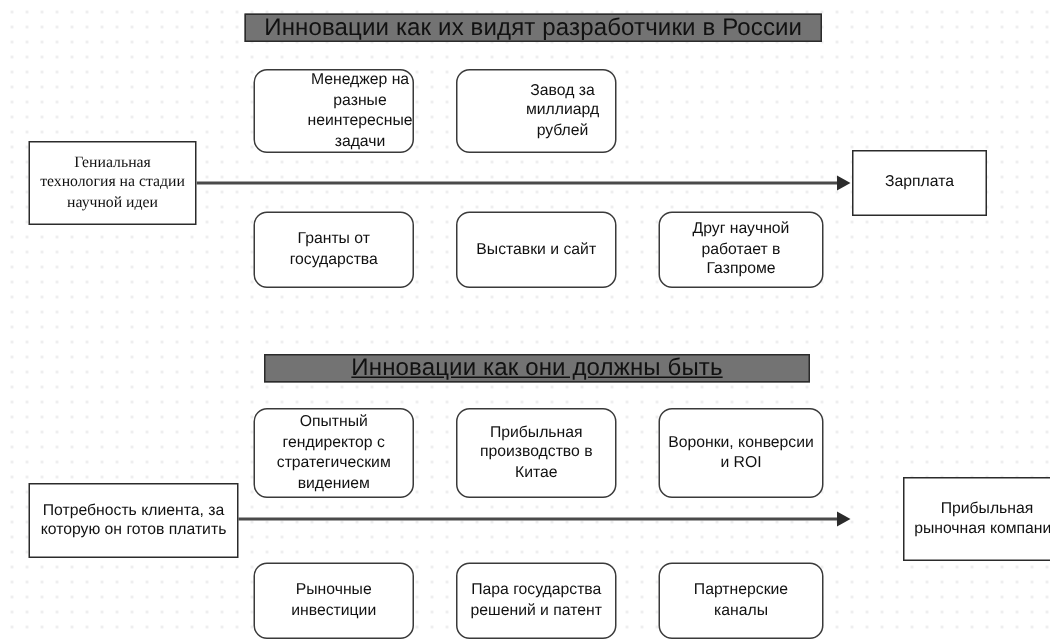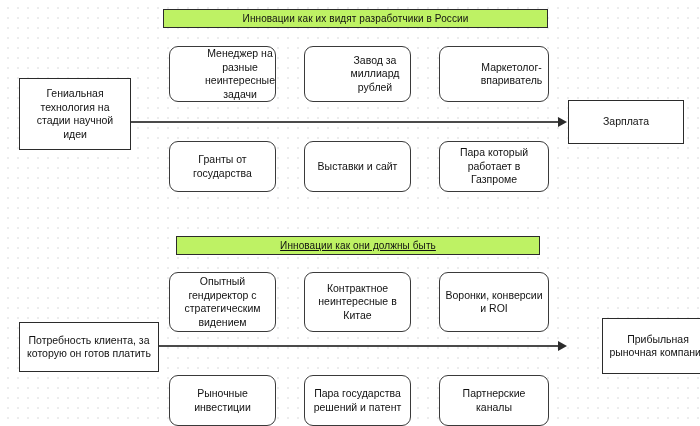--- a/index.html
+++ b/index.html
@@ -21,25 +21,25 @@
   }
   .canvas {
     position: absolute;
     inset: 0;
   }
   
   .banner {
     position: absolute;
     box-sizing: border-box;
     border: 1.4px solid #2b2b2b;
-    background: #bef264;
+    background: #737373;
     display: flex;
     align-items: center;
     justify-content: center;
-    font-size: 10px;
+    font-size: 16px;
     letter-spacing: .1px;
     color: #111;
     white-space: nowrap;
   }
   #banner-1 { left: 163px; top: 9px;  width: 385px; height: 19px; }
   #banner-2 { left: 176px; top: 236px; width: 364px; height: 19px; text-decoration: underline; }
 
   
   .endbox {
     position: absolute;
@@ -48,22 +48,22 @@
     background: #ffffff;
     display: flex;
     align-items: center;
     justify-content: center;
     text-align: center;
     font-size: 10.5px;
     line-height: 13.5px;
     padding: 2px 4px;
     z-index: 3;
   }
-  #src-1  { left: 19px;  top: 78px;  width: 112px; height: 72px; }
-  #dst-1  { left: 568px; top: 100px; width: 116px; height: 44px; }
+  #src-1  { left: 19px;  top: 94px;  width: 112px; height: 56px; font-family: Liberation Serif, serif; }
+  #dst-1  { left: 568px; top: 100px; width: 90px; height: 44px; }
   #src-2  { left: 19px;  top: 322px; width: 140px; height: 50px; }
   #dst-2  { left: 570px; top: 318px; width: 112px; height: 56px; margin-left: 32px; }
 
   
   .ibox {
     position: absolute;
     box-sizing: border-box;
     border: 1.3px solid #3a3a3a;
     border-radius: 9px;
     background: #ffffff;
@@ -120,36 +120,35 @@
 
   <div class="endbox" id="src-1">Гениальная технология на стадии научной идеи</div>
 
   <div class="wire" id="wire-1"></div>
   <div class="arrowhead" id="arrow-1"></div>
 
   <div class="endbox" id="dst-1">Зарплата</div>
 
   <div class="ibox s1r1 colA">Менеджер на разные неинтересные задачи</div>
   <div class="ibox s1r1 colB">Завод за миллиард рублей</div>
-  <div class="ibox s1r1 colC">Маркетолог-впариватель</div>
 
   <div class="ibox s1r2 colA">Гранты от государства</div>
   <div class="ibox s1r2 colB">Выставки и сайт</div>
-  <div class="ibox s1r2 colC">Пара который работает в Газпроме</div>
+  <div class="ibox s1r2 colC">Друг научной работает в Газпроме</div>
 
   <div class="banner" id="banner-2">Инновации как они должны быть</div>
 
   <div class="endbox" id="src-2">Потребность клиента, за которую он готов платить</div>
 
   <div class="wire" id="wire-2"></div>
   <div class="arrowhead" id="arrow-2"></div>
 
   <div class="endbox" id="dst-2">Прибыльная рыночная компания</div>
 
   <div class="ibox s2r1 colA">Опытный гендиректор с стратегическим видением</div>
-  <div class="ibox s2r1 colB">Контрактное неинтересные в Китае</div>
+  <div class="ibox s2r1 colB">Прибыльная производство в Китае</div>
   <div class="ibox s2r1 colC">Воронки, конверсии и ROI</div>
 
   <div class="ibox s2r2 colA">Рыночные инвестиции</div>
   <div class="ibox s2r2 colB">Пара государства решений и патент</div>
   <div class="ibox s2r2 colC">Партнерские каналы</div>
 
 </div>
 
 </body></html>

